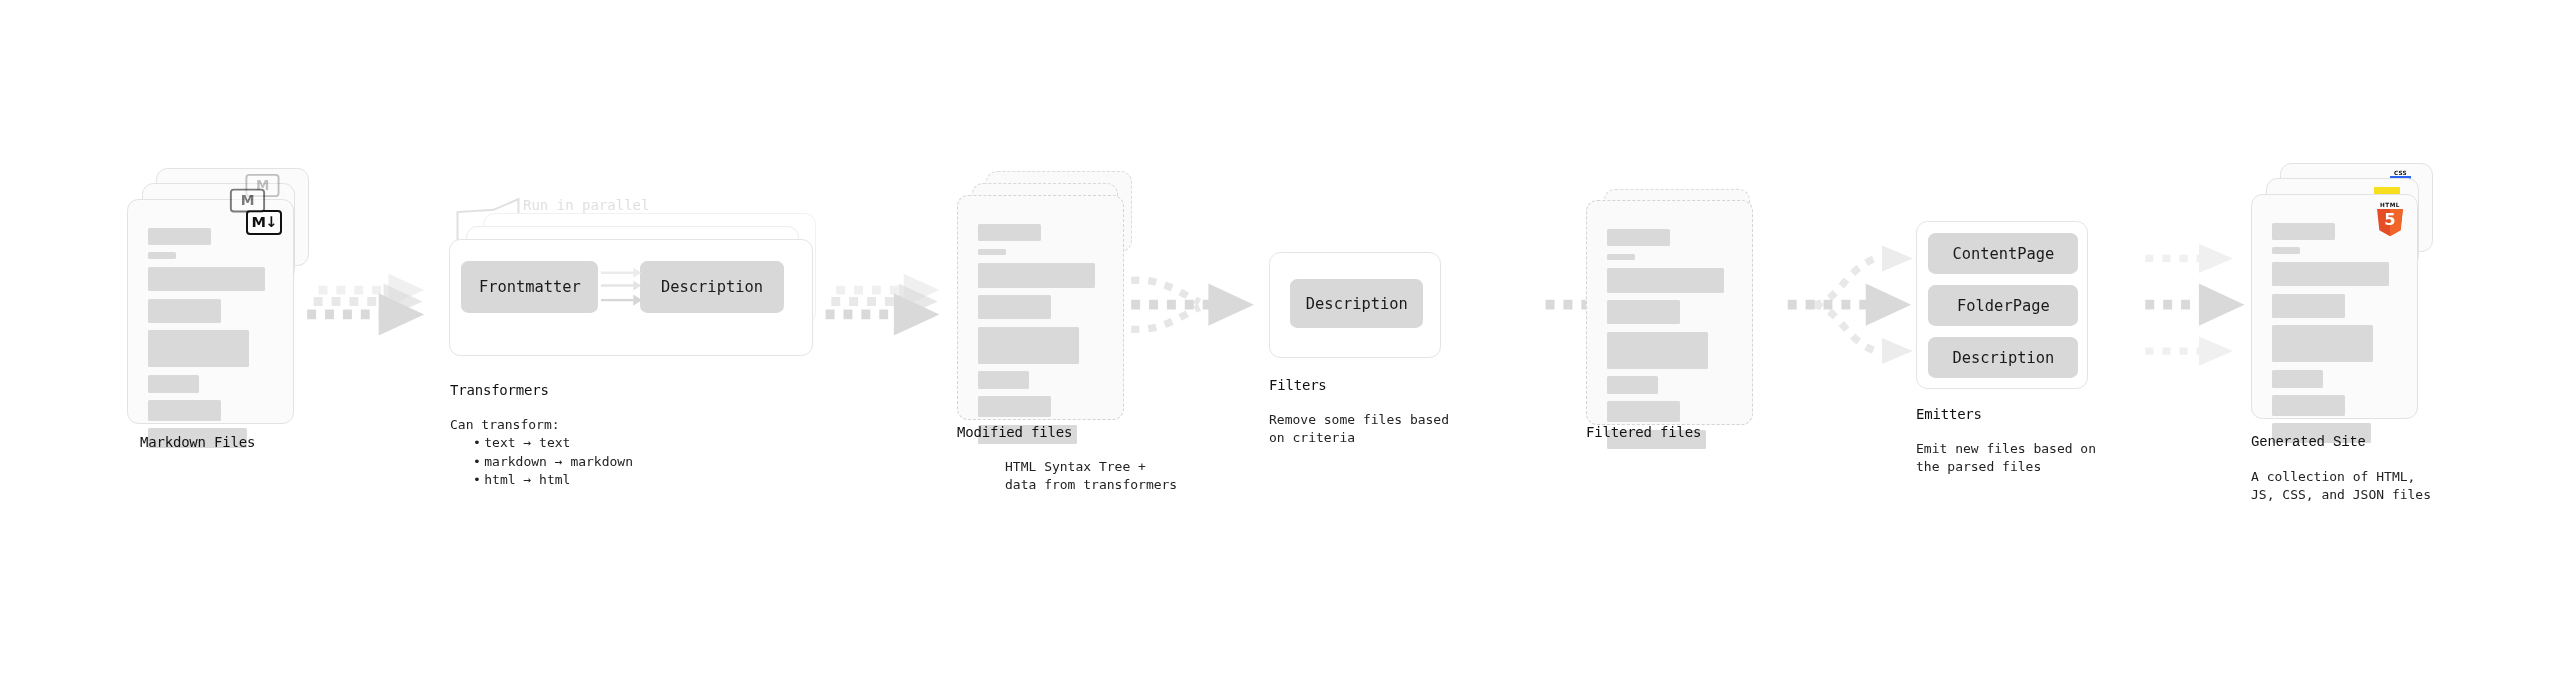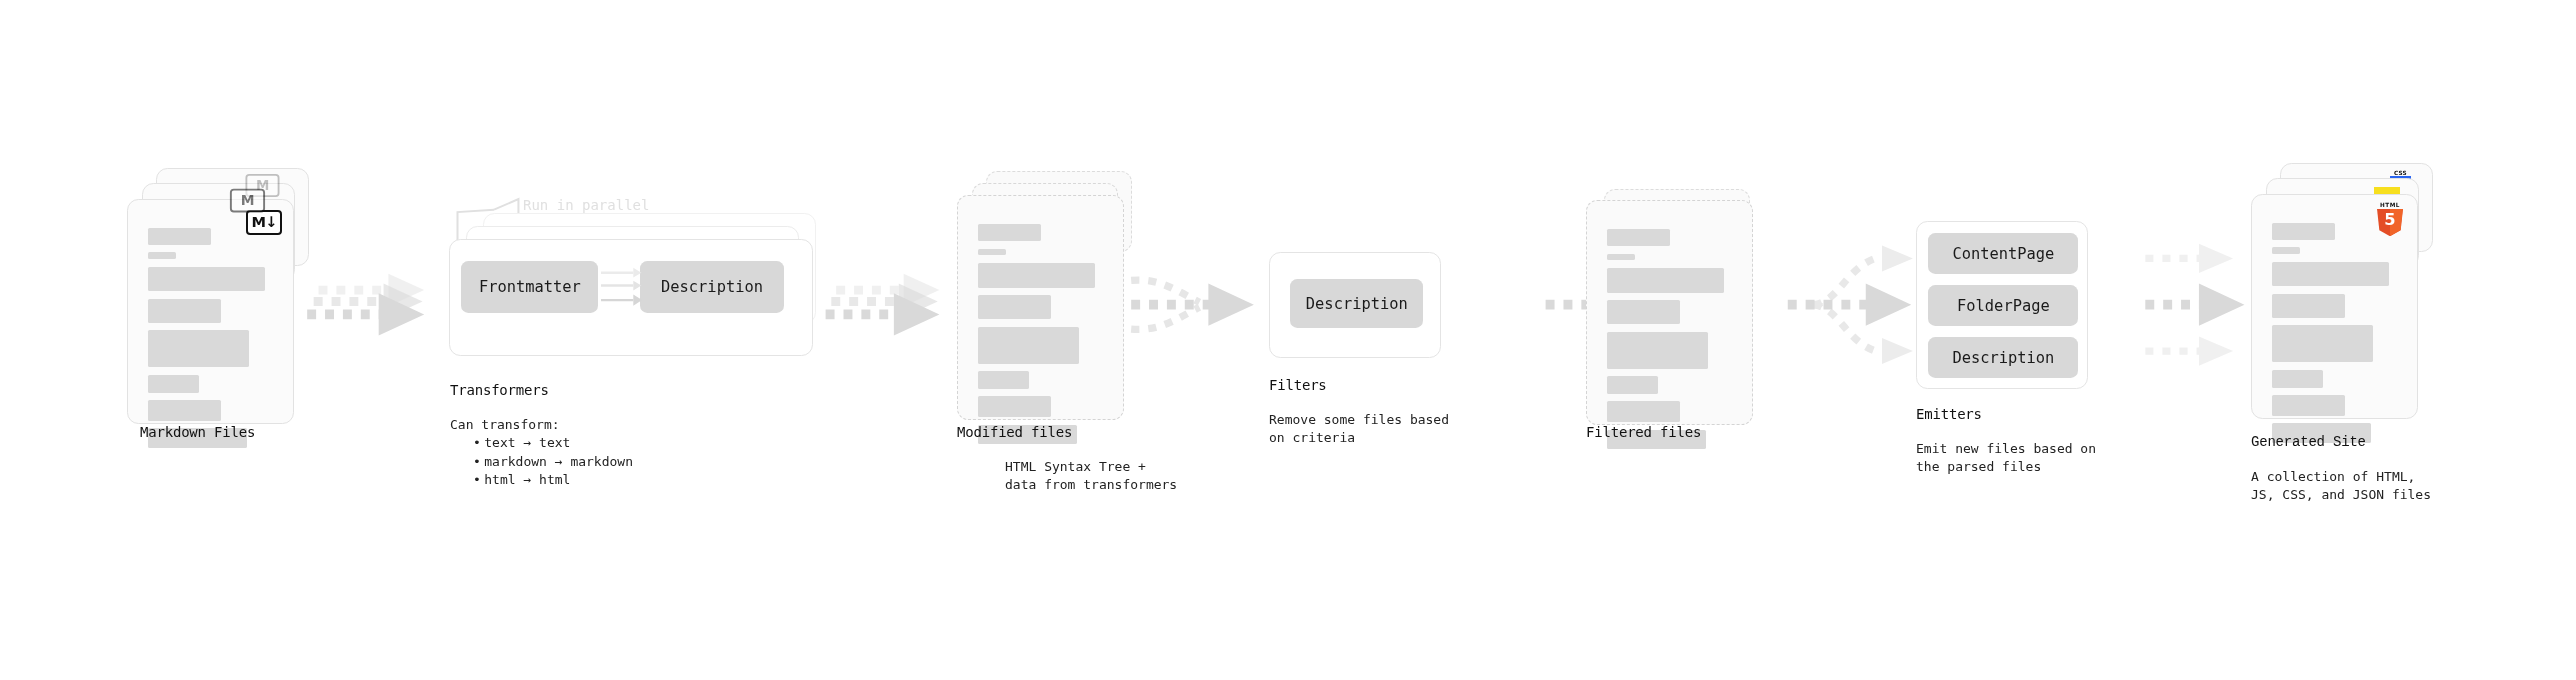--- a/index.html
+++ b/index.html
@@ -258,21 +258,21 @@
         <div class="ln" style="width:101px; height:37px;"></div>
         <div class="ln" style="width:51px;  height:18px;"></div>
         <div class="ln" style="width:73px;  height:21px;"></div>
         <div class="ln" style="width:99px; height:19.5px;"></div>
       </div>
       <div class="md-badge" style="right:10.6px; top:9.8px;">M↓</div>
     </div>
     <div class="md-badge" style="left:117px; top:4.9px;  opacity:.25; transform:scale(.92);">M</div>
     <div class="md-badge" style="left:102px; top:20.3px; opacity:.55; transform:scale(.95);">M</div>
   </div>
-  <div class="title" style="left:127px; top:424px;padding-left:13px;">Markdown Files</div>
+  <div class="title" style="left:127px; top:434px;padding-left:13px;">Markdown Files</div>
 
   <div class="node" style="left:449px; top:213px; width:390px; height:150px;">
 
     <div class="procbox" style="left:34px; top:0px; width:333px; height:111px; border-color:#f1f1f1;">
       <div class="chip" style="left:47px; top:14.6px; width:114px; height:46px; background:#ededed; color:transparent;"></div>
       <div class="chip" style="left:198px; top:14.6px; width:114px; height:46px; background:#ededed; color:transparent;"></div>
     </div>
 
     <div class="procbox" style="left:17px; top:13px; width:333px; height:111px; border-color:#ececec;">
       <div class="chip" style="left:31px; top:18px; width:120px; height:49px; background:#e6e6e6; color:transparent;"></div>

